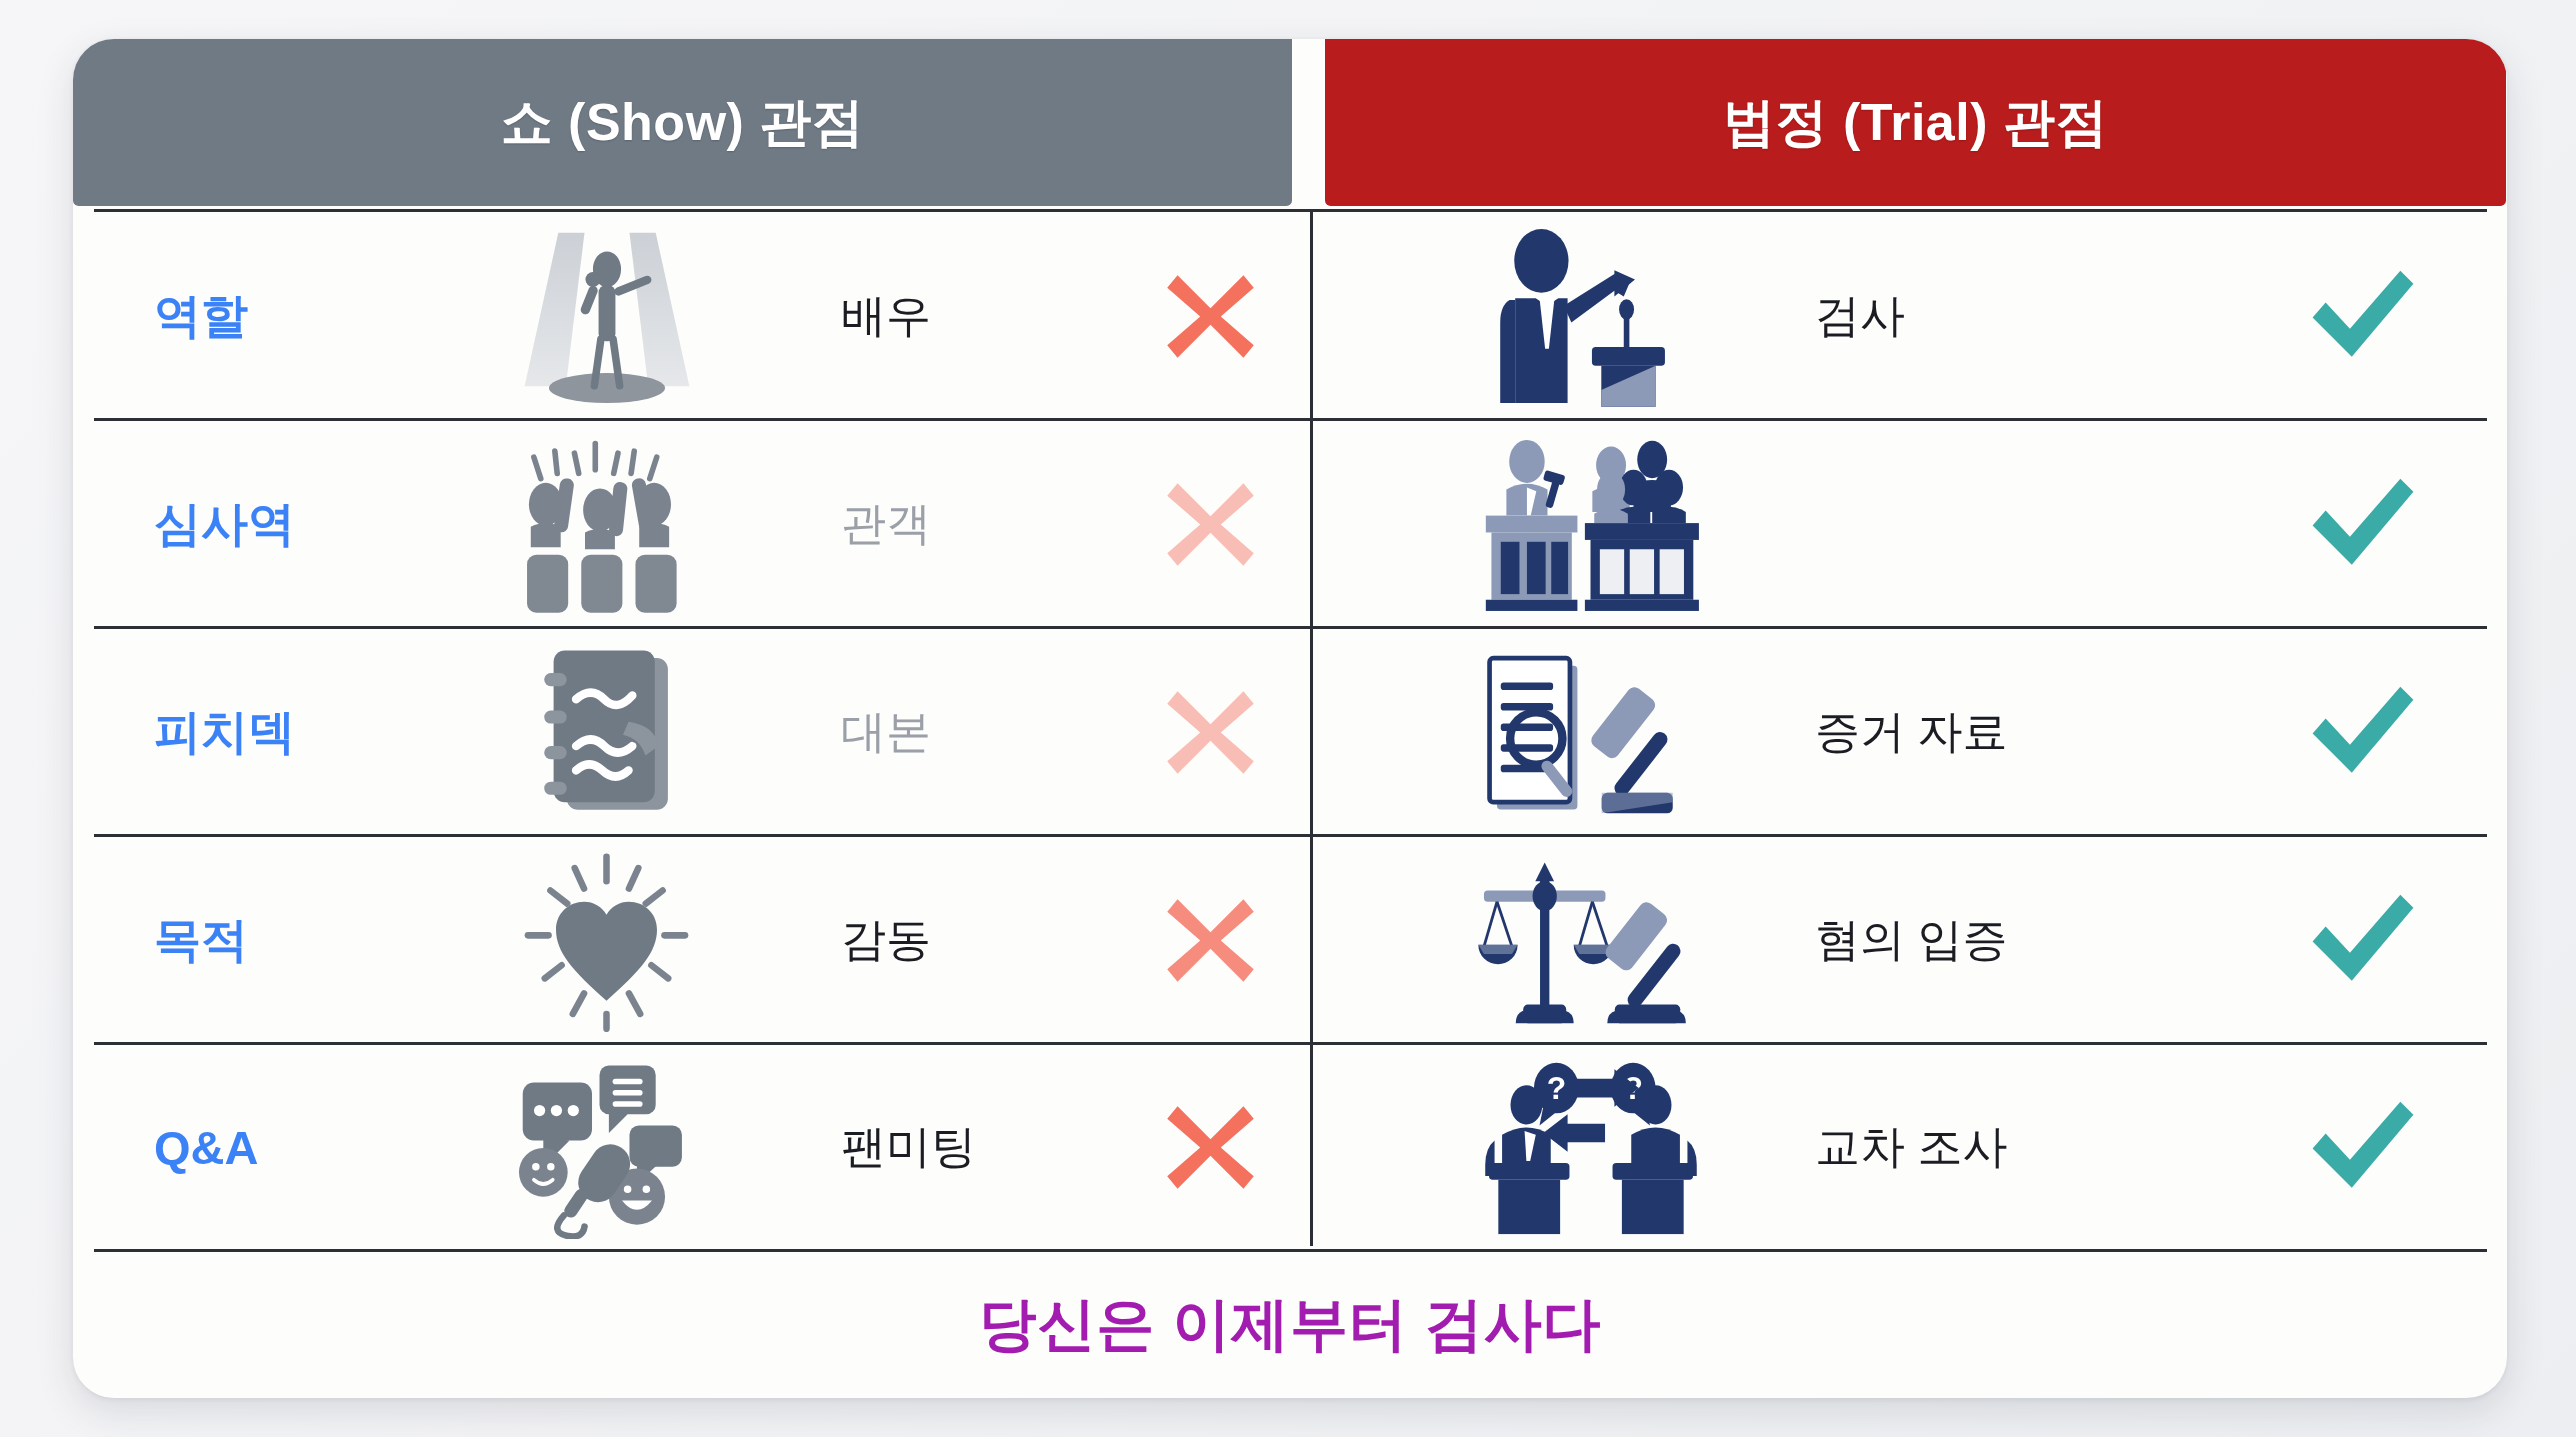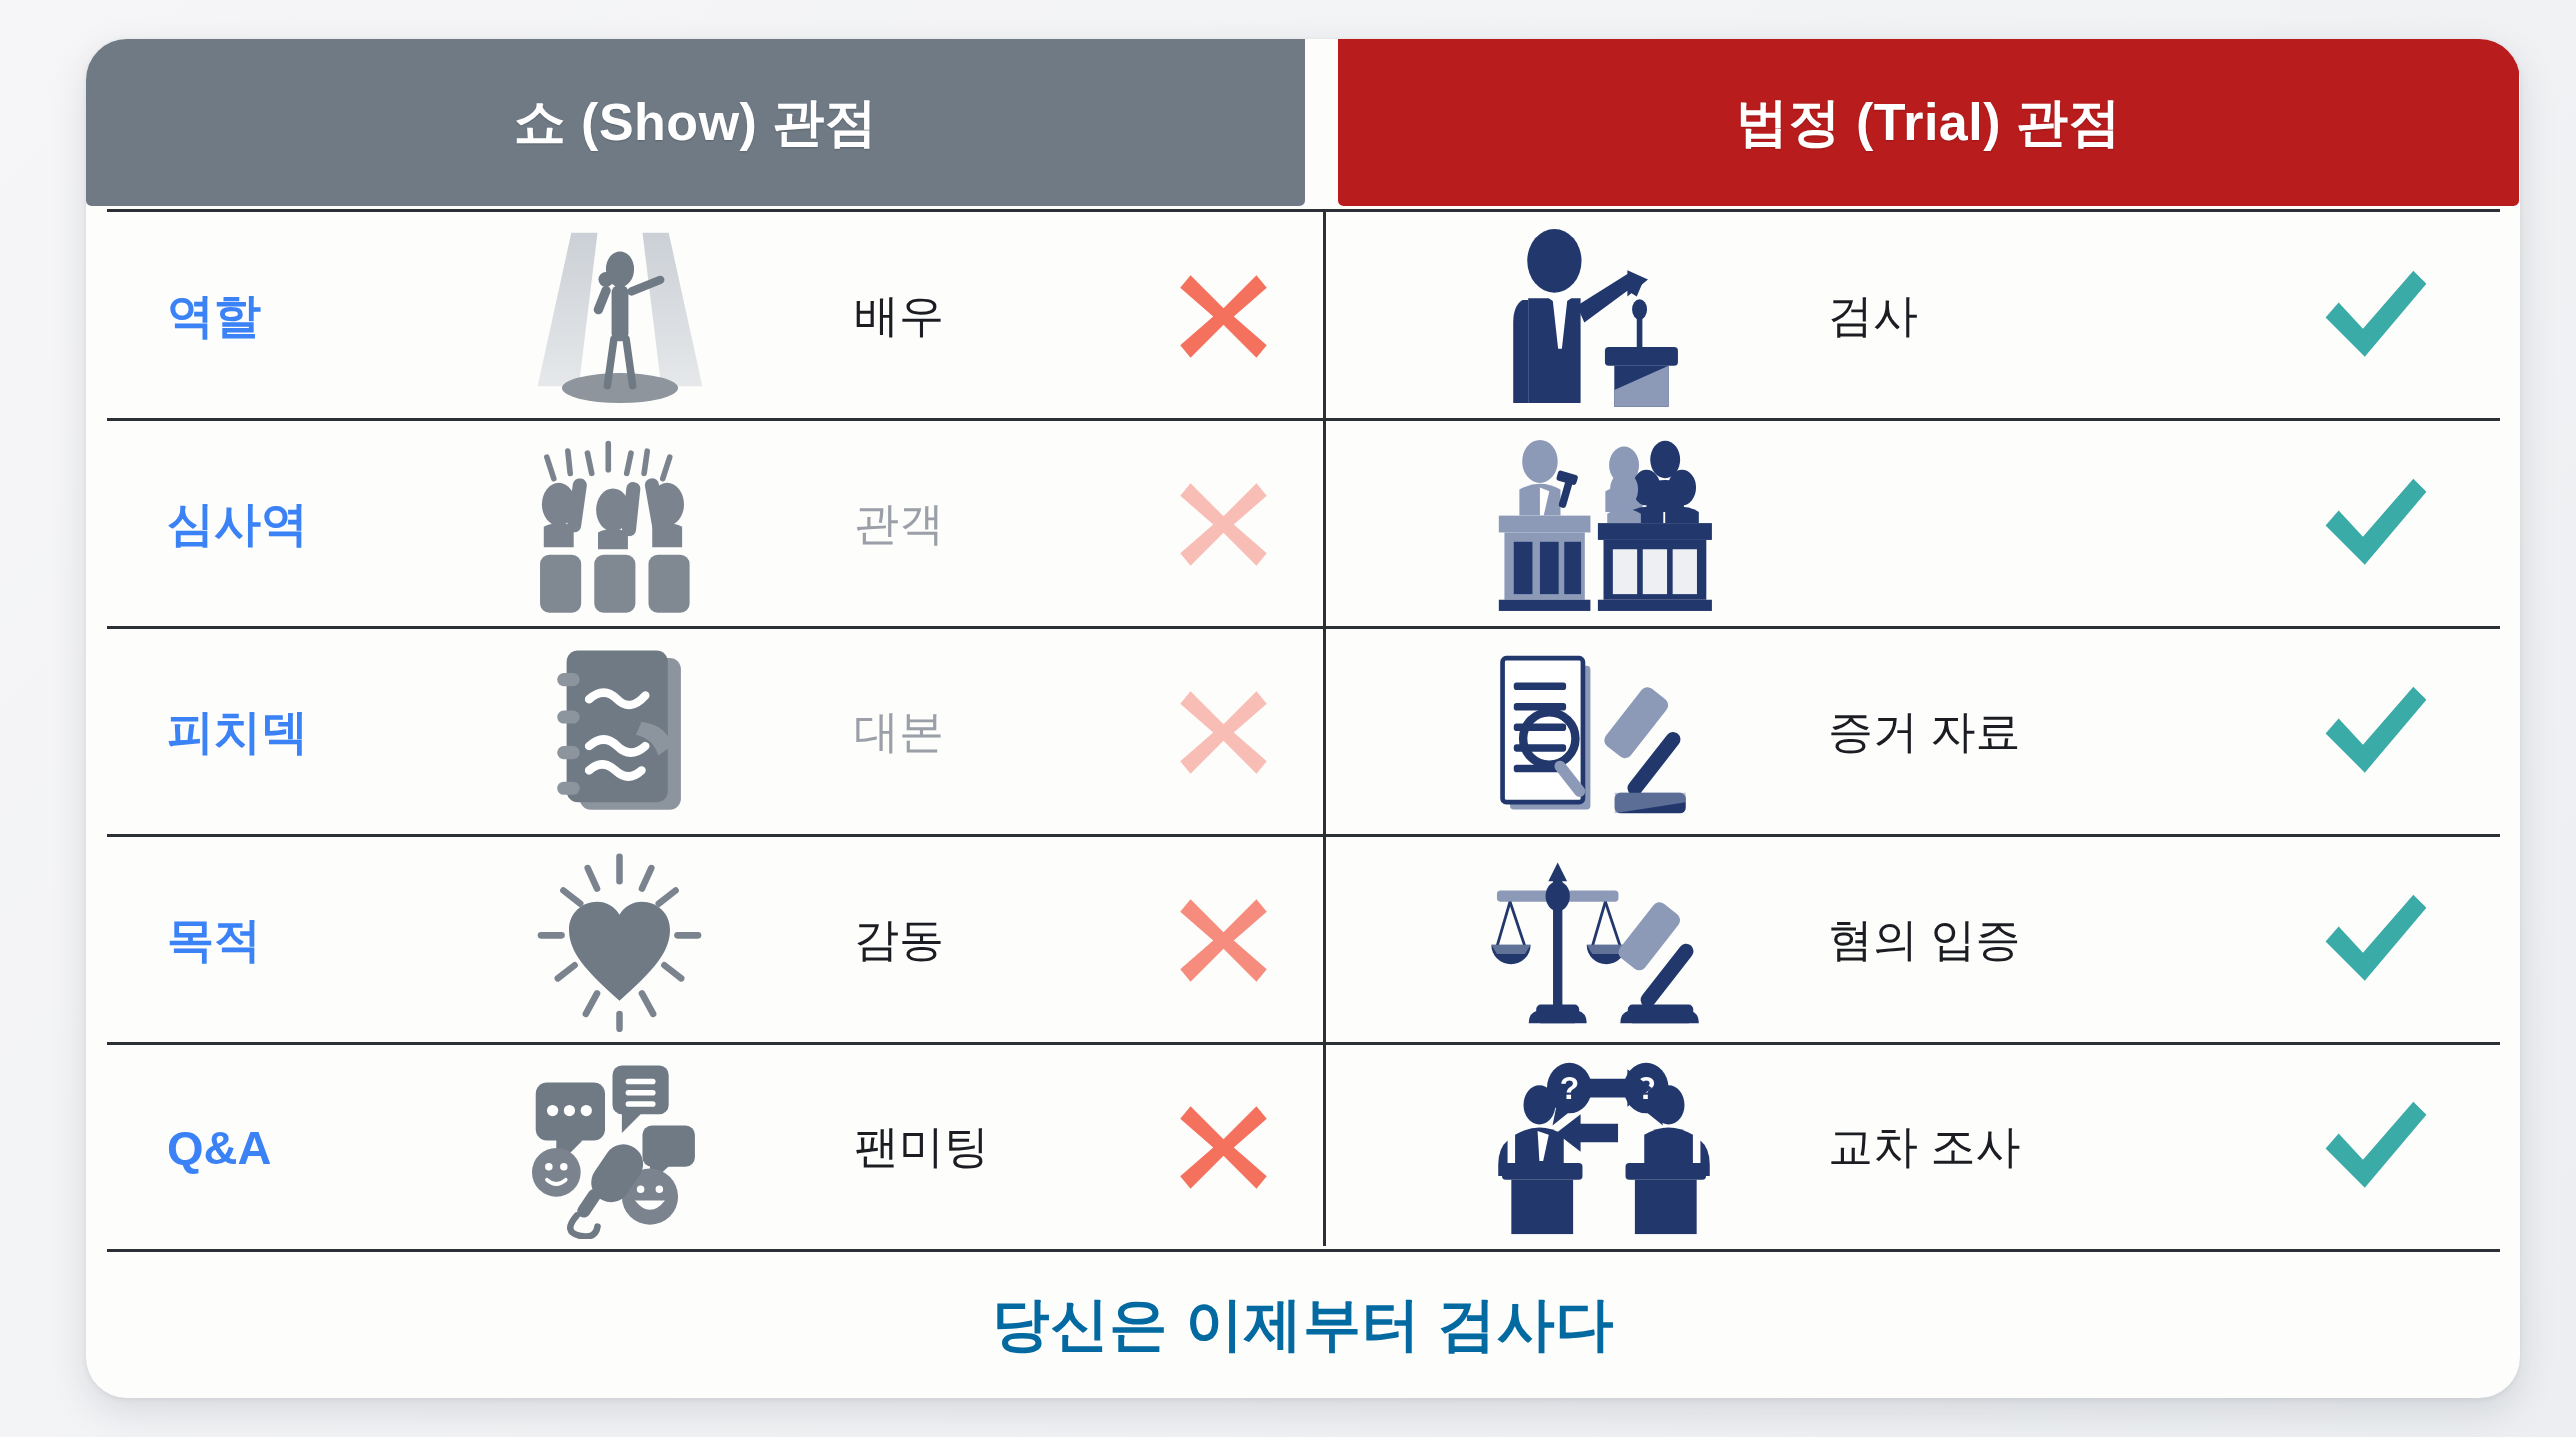--- a/index.html
+++ b/index.html
@@ -23,21 +23,20 @@
   #card {
     position: absolute;
     left: 73px;
     top: 39px;
     width: 2434px;
     height: 1359px;
     background: #fdfdfc;
     border-radius: 41px;
     box-shadow: 0 13px 37px rgba(40,45,60,0.13), 0 1.9px 5.6px rgba(40,45,60,0.07);
     overflow: hidden;
-    margin-left: 13px;
   }
 
   
   .header-row {
     position: absolute;
     left: 0; top: 0;
     width: 100%;
     height: 167px;
   }
   .col-head {
@@ -147,21 +146,21 @@
     top: 1213px;
     width: 100%;
     height: 146px;
     display: flex;
     align-items: center;
     justify-content: center;
   }
   #footer .ftext {
     font-size: 58px;
     font-weight: bold;
-    color: #0369a1;
+    color: #a21caf;
     letter-spacing: 0.9px;
     white-space: nowrap;
   }
 
   svg { display: block; }
 </style>
 </head>
 <body>
 
 <div id="page">

